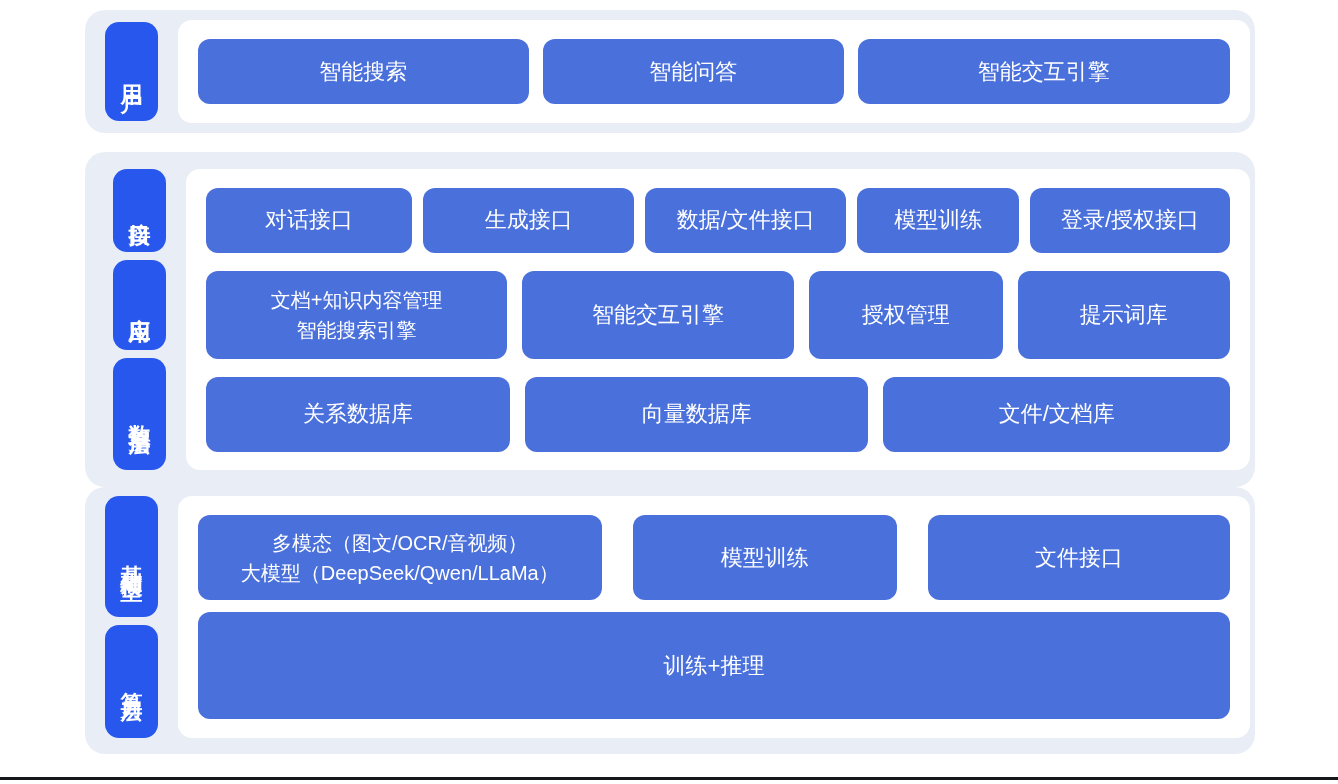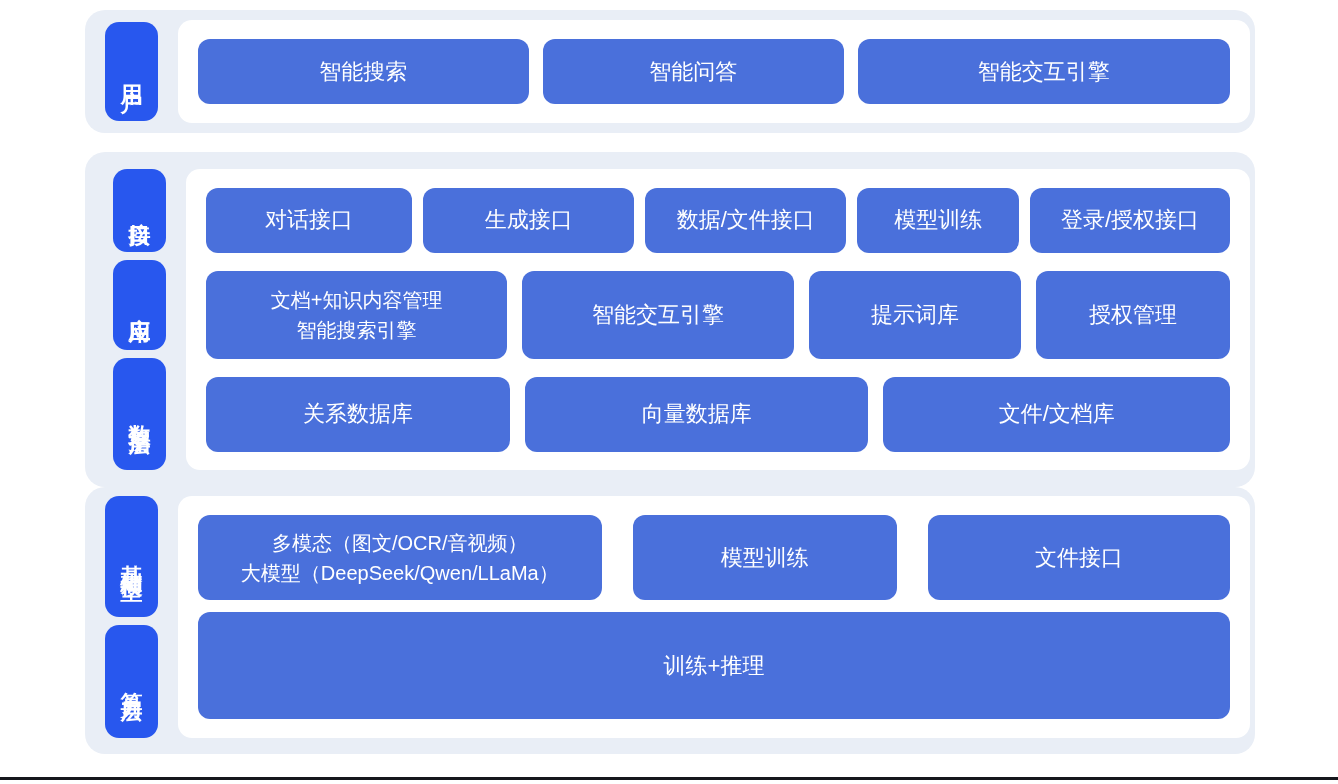--- a/index.html
+++ b/index.html
@@ -102,22 +102,22 @@
           <div class="btn" style="flex:199">数据/文件接口</div>
           <div class="btn" style="flex:160">模型训练</div>
           <div class="btn" style="flex:198">登录/授权接口</div>
         </div>
         <div class="row" style="height:88px;gap:15px">
           <div class="btn two-line" style="flex:295">
             <span>文档+知识内容管理</span>
             <span>智能搜索引擎</span>
           </div>
           <div class="btn" style="flex:266">智能交互引擎</div>
+          <div class="btn" style="flex:190">授权管理</div>
           <div class="btn" style="flex:208">提示词库</div>
-          <div class="btn" style="flex:190">授权管理</div>
         </div>
         <div class="row" style="height:75px;gap:15px">
           <div class="btn" style="flex:300">关系数据库</div>
           <div class="btn" style="flex:339">向量数据库</div>
           <div class="btn" style="flex:342">文件/文档库</div>
         </div>
       </div>
     </section>
 
     <section class="group g3">

